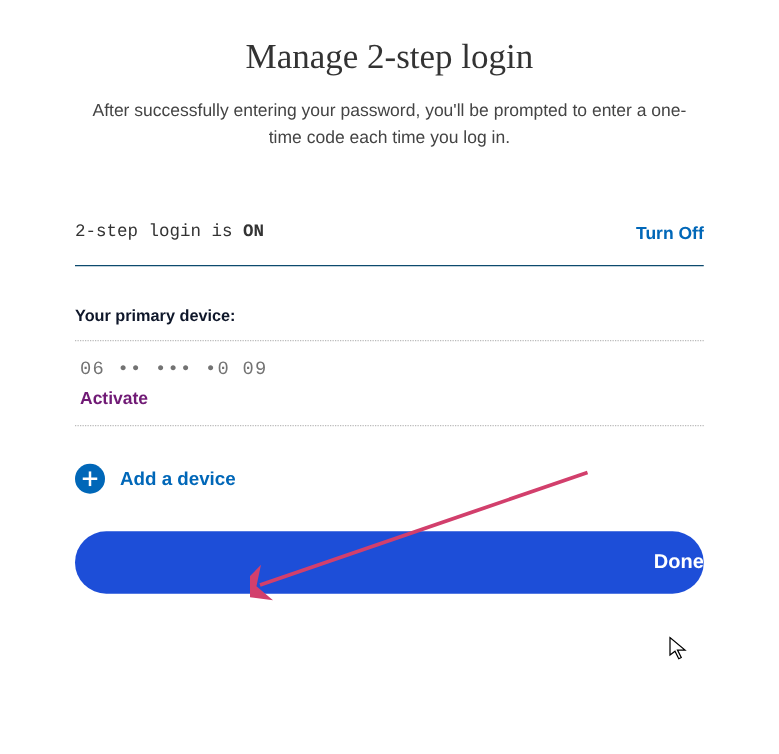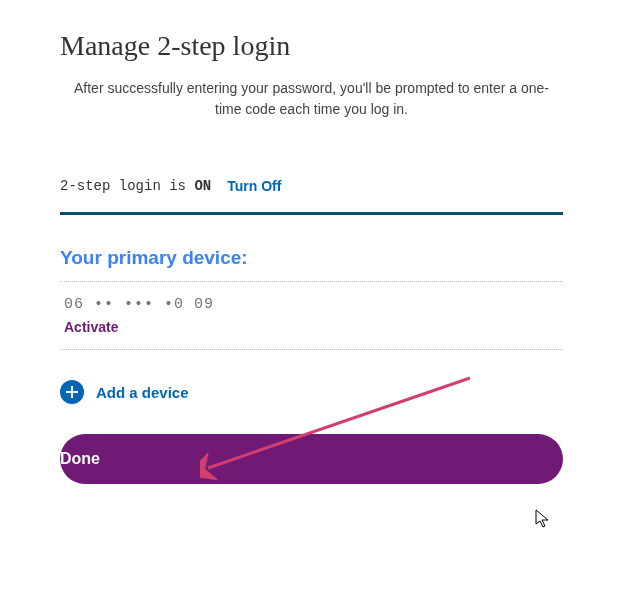--- a/index.html
+++ b/index.html
@@ -15,59 +15,59 @@
       position: relative;
       overflow: hidden;
     }
     .container {
       padding: 30px 60px 20px 60px;
     }
     .title {
       font-size: 28px;
       font-weight: 300;
       color: #333;
-      text-align: left;
+      text-align: center;
       margin-bottom: 16px;
       font-family: Georgia, "Times New Roman", serif;
     }
     .subtitle {
       font-size: 14px;
       color: #444;
       text-align: center;
       line-height: 1.5;
       margin-bottom: 58px;
       padding: 0 10px;
     }
     .status-row {
       display: flex;
-      justify-content: flex-start;
+      justify-content: space-between;
       align-items: center;
       padding-bottom: 18px;
-      border-bottom: 3px solid #0c4a6e;
+      border-bottom: 1px solid #0c4a6e;
       margin-bottom: 28px;
     }
     .status-text {
       font-size: 14px;
       color: #333;
       font-family: "Courier New", monospace;
     }
     .status-text .on {
       font-weight: bold;
     }
     .turnoff-link {
       font-size: 14px;
       font-weight: bold;
       color: #0067b8;
       cursor: pointer;
       margin-left: 16px;
     }
     .section-header {
-      font-size: 19px;
+      font-size: 13px;
       font-weight: bold;
-      color: #3b82f6;
+      color: #0f172a;
       margin-bottom: 12px;
       margin-top: 32px;
     }
     .dotted-block {
       border-top: 1px dotted #bbb;
       border-bottom: 1px dotted #bbb;
       padding: 14px 4px 14px 4px;
       margin-bottom: 30px;
     }
     .device-number {
@@ -111,29 +111,29 @@
       width: 12px;
       height: 12px;
     }
     .add-device-label {
       font-size: 15px;
       font-weight: bold;
       color: #0067b8;
     }
     .done-button {
       width: 100%;
-      background: #701a75;
+      background: #1d4ed8;
       color: #fff;
       font-size: 16px;
       font-weight: bold;
       border: none;
       border-radius: 28px;
       padding: 16px 0;
       cursor: pointer;
-      text-align: left;
+      text-align: right;
     }
     .arrow-annotation {
       position: absolute;
       left: 200px;
       top: 370px;
       pointer-events: none;
     }
     .cursor {
       position: absolute;
       left: 535px;

